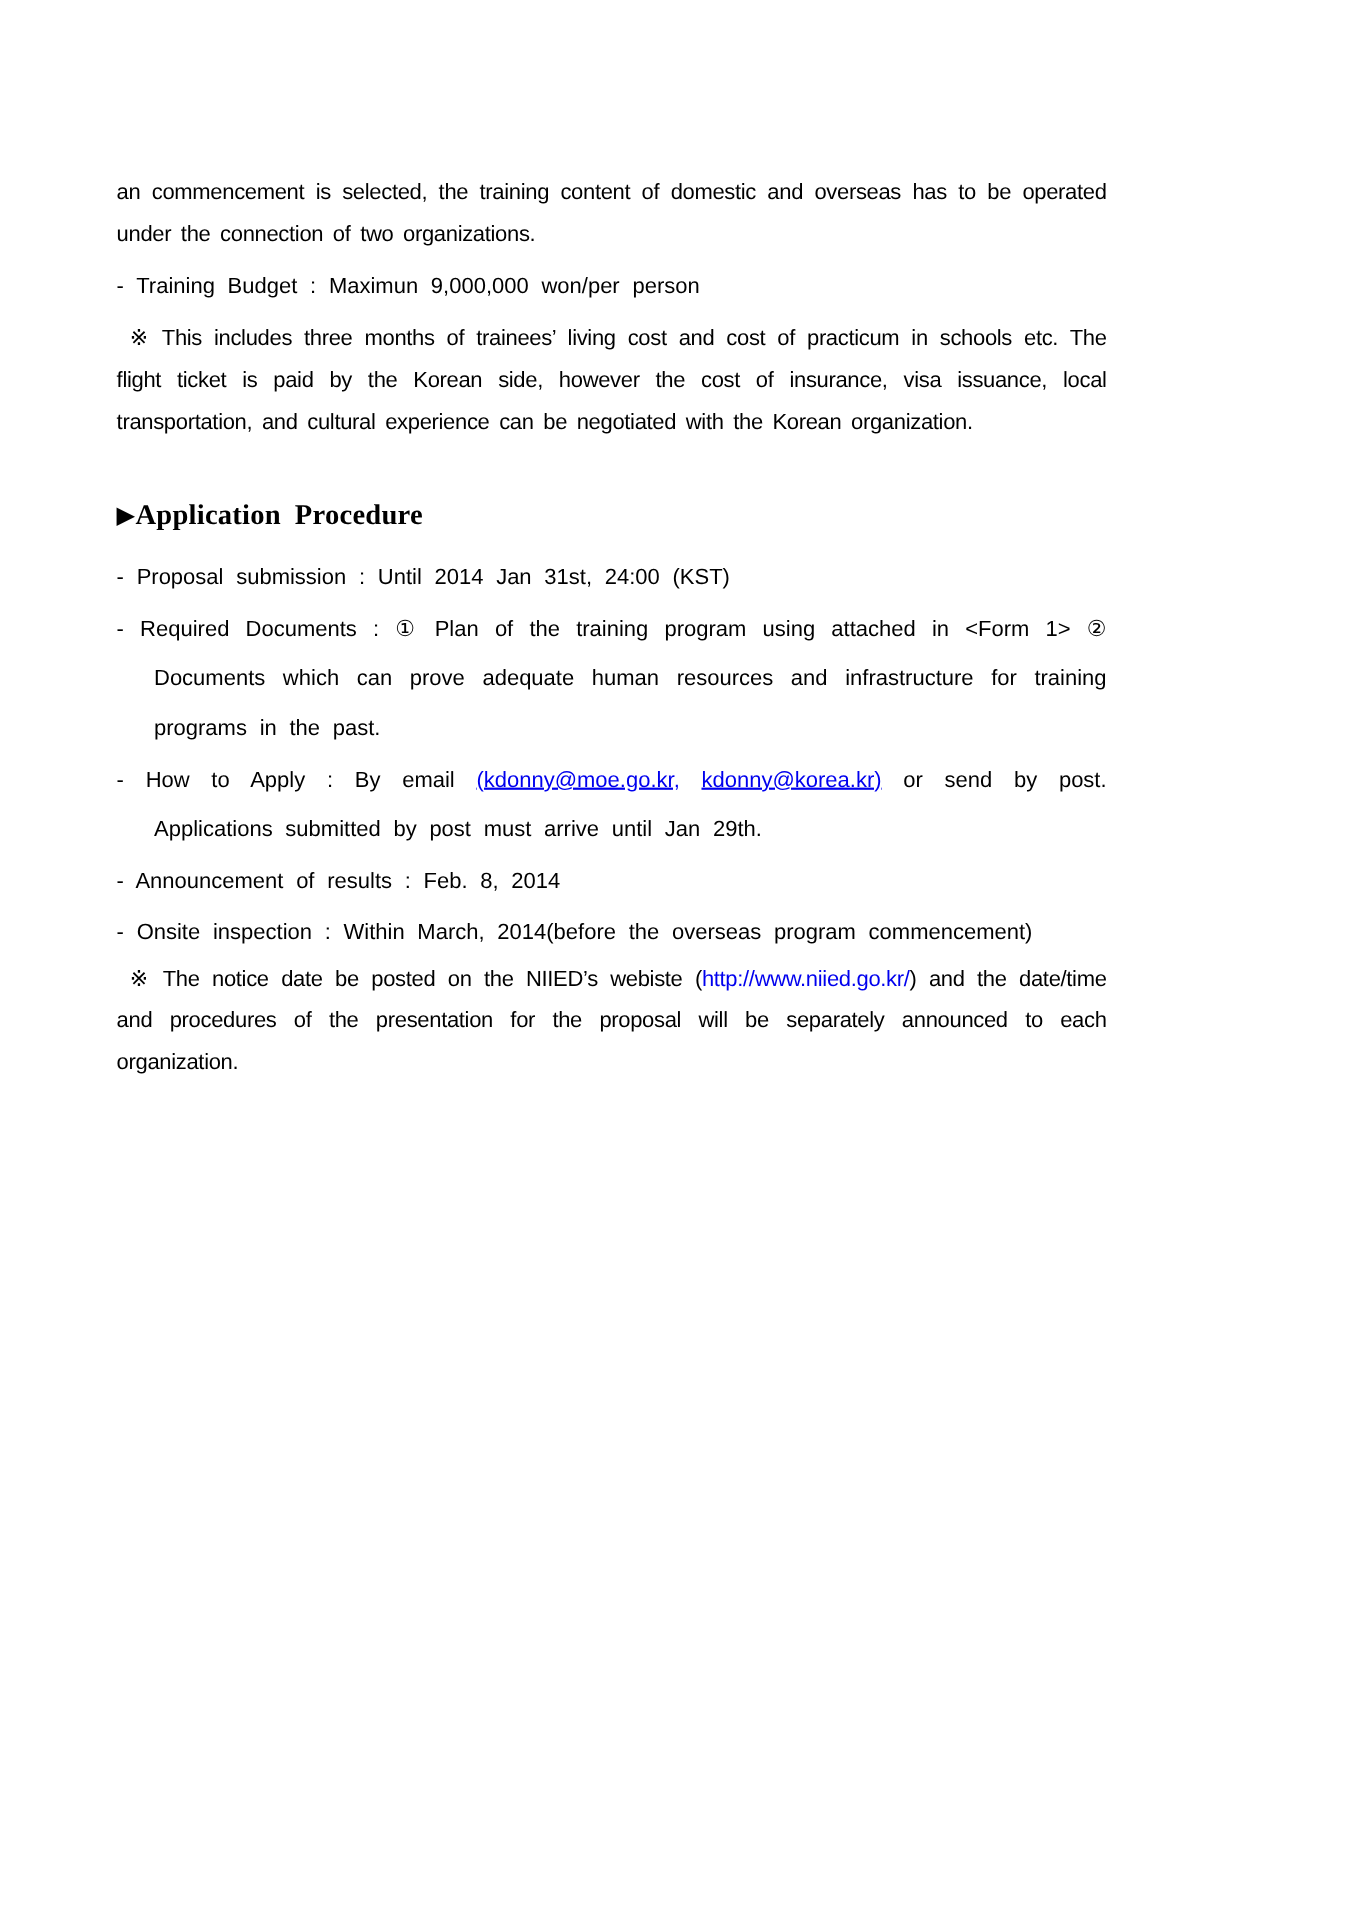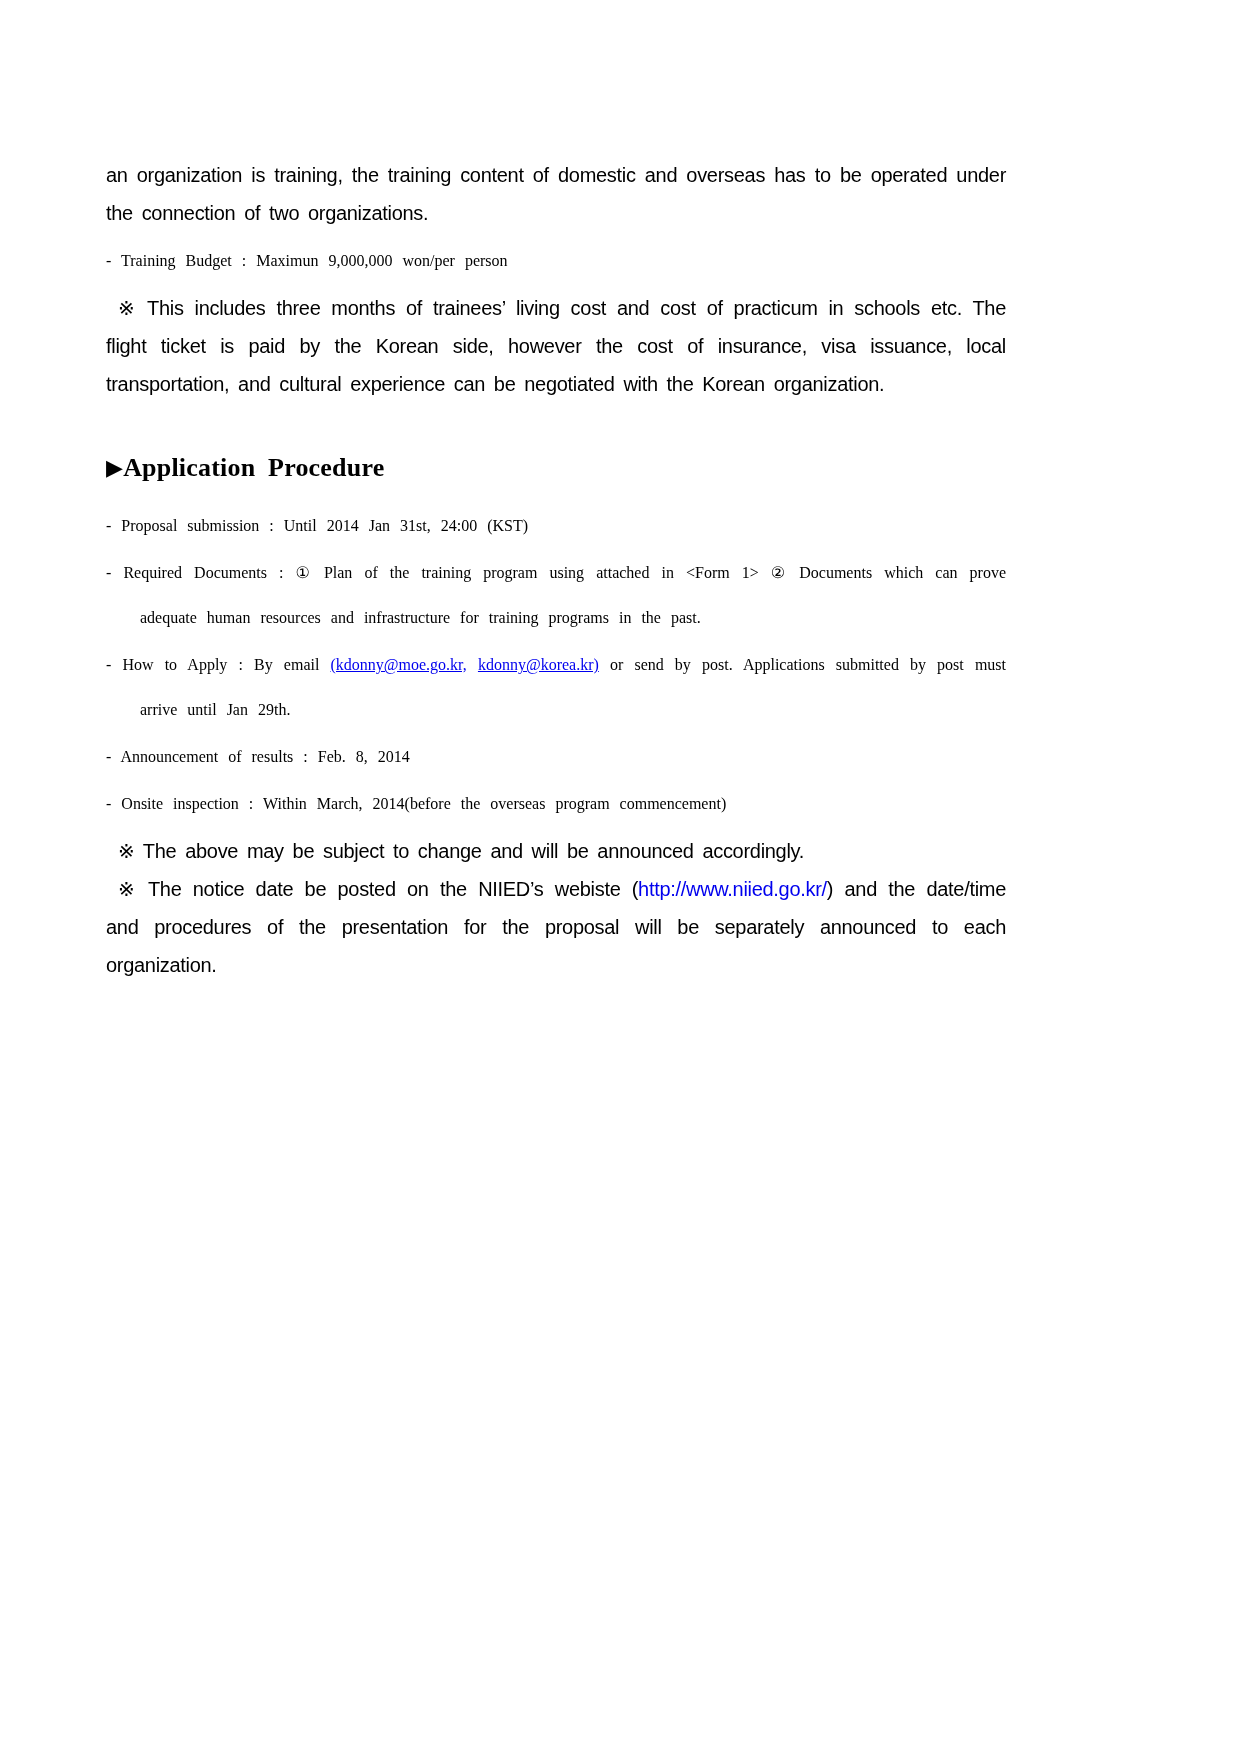--- a/index.html
+++ b/index.html
@@ -29,22 +29,22 @@
     letter-spacing: -0.3px;
     word-spacing: 3.5px;
     text-align: justify;
     margin: 0;
   }
   .note {
     text-indent: 12px;
   }
   
   .serif-line {
-    font-family: Liberation Serif, serif;
-    font-size: 16px;
+    font-family: Liberation Sans, sans-serif;
+    font-size: 20px;
     line-height: 45px;
     word-spacing: 6px;
     text-align: justify;
     margin: 2px 0 0 0;
     padding-left: 34px;
     text-indent: -34px;
   }
   .heading {
     font-family: "Liberation Serif", "DejaVu Serif", serif;
     font-size: 26px;
@@ -70,40 +70,39 @@
     margin-top: 28px;
   }
   .mt-small { margin-top: 6px; }
 </style>
 </head>
 <body>
 
 <div class="page">
   <div class="content">
 
-    <p class="sans">an organization is training, the training content of domestic and overseas has to be operated under the connection of two organizations.</p>
+    <p class="sans">an commencement is selected, the training content of domestic and overseas has to be operated under the connection of two organizations.</p>
 
     <p class="serif-line mt-small">- Training Budget : Maximun 9,000,000 won/per person</p>
 
     <p class="sans note mt-small">※ This includes three months of trainees’ living cost and cost of practicum in schools etc. The flight ticket is paid by the Korean side, however the cost of insurance, visa issuance, local transportation, and cultural experience can be negotiated with the Korean organization.</p>
 
     <h2 class="heading">
       <span class="marker">▶</span><span>Application Procedure</span>
     </h2>
 
     <p class="serif-line">- Proposal submission : Until 2014 Jan 31st, 24:00 (KST)</p>
 
     <p class="serif-line">- Required Documents : ① Plan of the training program using attached in &lt;Form 1&gt; ② Documents which can prove adequate human resources and infrastructure for training programs in the past.</p>
 
     <p class="serif-line"><span>- How to Apply : By email </span><span class="link-underlined">(kdonny@moe.go.kr,</span><span> </span><span class="link-underlined">kdonny@korea.kr)</span><span> or send by post. Applications submitted by post must arrive until Jan 29th.</span></p>
 
 
     <p class="serif-line">- Announcement of results : Feb. 8, 2014</p>
 
     <p class="serif-line">- Onsite inspection : Within March, 2014(before the overseas program commencement)</p>
 
-    <p class="sans note mt-small">※ The above may be subject to change and will be announced accordingly.</p>
 
     <p class="sans note"><span>※ The notice date be posted on the NIIED’s webiste (</span><span class="link-plain">http://www.niied.go.kr/</span><span>) and the date/time and procedures of the presentation for the proposal will be separately announced to each organization.</span></p>
 
 
   </div>
 </div>
 
 </body></html>

